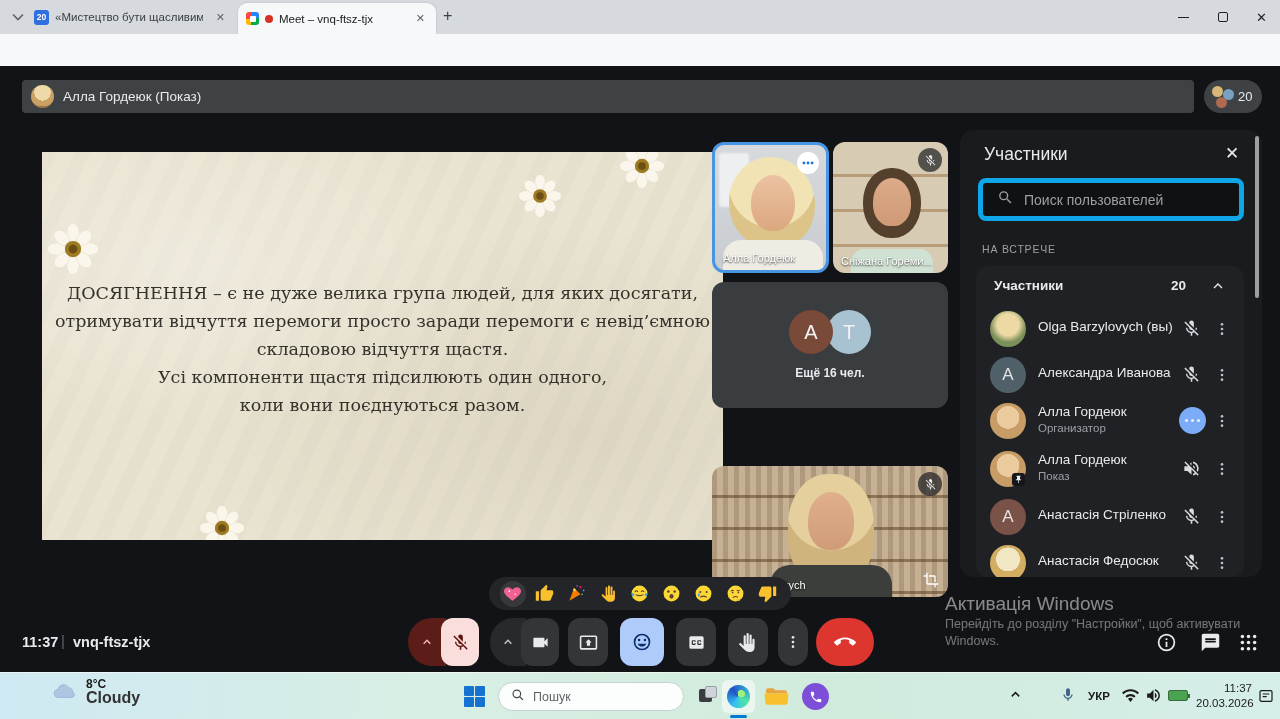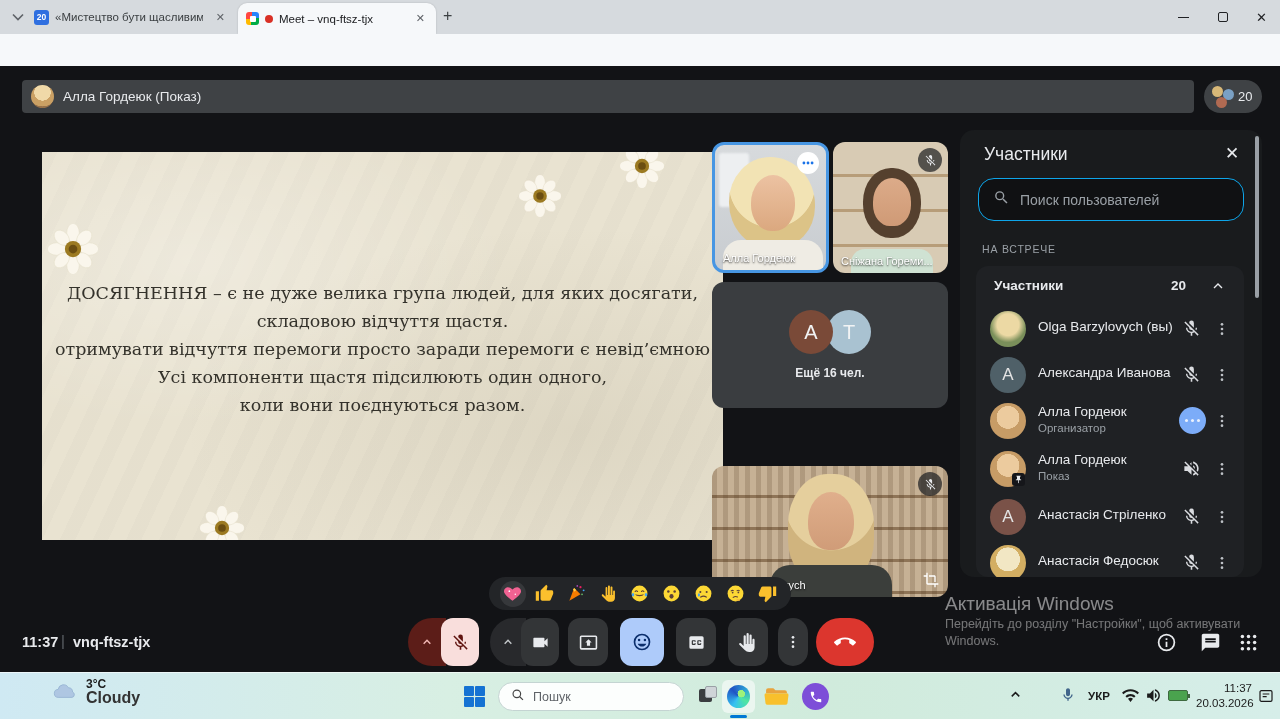--- a/index.html
+++ b/index.html
@@ -89,21 +89,21 @@
                 repeating-linear-gradient(180deg, transparent 0 29px, rgba(96,66,36,.55) 29px 32px), #c6b195; margin-top: 48px; }
   .t4hair { position:absolute; left:76px; top:8px; width:86px; height:110px; border-radius:46% 46% 40% 40%; background:radial-gradient(circle at 50% 28%,#e5cf9d 0 50%,#d0b47e 51% 90%,#bd9f68); }
   .t4face { position:absolute; left:96px; top:26px; width:46px; height:58px; border-radius:50% 50% 44% 44%; background:linear-gradient(180deg,#e0af8c,#d09c78); }
   .t4body { position:absolute; left:58px; bottom:-4px; width:122px; height:36px; border-radius:20px 20px 0 0; background:#3b3e3b; }
   .cropbtn { position:absolute; right:8px; bottom:8px; width:17px; height:17px; color:#fff; }
 
   
   .panel { position:absolute; left:960px; top:64px; width:302px; height:447px; background:#191b1d; border-radius:14px; overflow:hidden; }
   .ptitle { position:absolute; left:24px; top:14px; font-size:17.5px; color:#e8eaed; }
   .pclose { position:absolute; right:20px; top:13px; width:20px; height:20px; color:#e8eaed; font-size:17px; text-align:center; }
-  .psearch { position:absolute; left:18px; top:48px; width:266px; height:43px; background:#101113; border:1px solid #0ea5e9; border-radius:16px; display:flex; align-items:center; }
+  .psearch { position:absolute; left:18px; top:48px; width:266px; height:43px; background:#101113; border:5px solid #0ea5e9; border-radius:8px; display:flex; align-items:center; }
   .psearch input { background:transparent; border:none; outline:none; color:#e8eaed; font-size:14px; width:200px; font-family:"Liberation Sans",sans-serif; }
   .psearch input::placeholder { color:#9aa0a6; }
   .psearchico { margin:0 10px 0 14px; color:#9aa0a6; }
   .psection { position:absolute; left:22px; top:113px; font-size:10.5px; letter-spacing:.8px; color:#9aa0a6; }
   .pgroup { position:absolute; left:16px; top:136px; width:268px; height:311px; background:#1f2124; border-radius:12px; overflow:hidden; }
   .pghead { position:absolute; left:0; top:0; width:100%; height:40px; }
   .pgtitle { position:absolute; left:18px; top:12px; font-size:13.5px; font-weight:bold; color:#e8eaed; }
   .pgcount { position:absolute; right:58px; top:12px; font-size:13.5px; font-weight:bold; color:#e8eaed; }
   .pgchev { position:absolute; right:18px; top:12px; width:16px; height:16px; color:#e8eaed; }
   .prow { position:absolute; left:0; width:100%; height:46px; }
@@ -344,22 +344,22 @@
           <ellipse cx="11" cy="11" rx="5" ry="7" transform="rotate(-45 11 11)"></ellipse>
             <ellipse cx="29" cy="29" rx="5" ry="7" transform="rotate(-45 29 29)"></ellipse>
           <ellipse cx="29" cy="11" rx="5" ry="7" transform="rotate(45 29 11)"></ellipse>
             <ellipse cx="11" cy="29" rx="5" ry="7" transform="rotate(45 11 29)"></ellipse>
         </g>
         <circle cx="20" cy="20" r="6.5" fill="#9c7a22"></circle>
           <circle cx="20" cy="20" r="3.5" fill="#6b4e12"></circle>
       </svg>
       <div class="slidetext">
         <div>ДОСЯГНЕННЯ – є не дуже велика група людей, для яких досягати,</div>
+        <div>отримувати відчуття перемоги просто заради перемоги є невід’ємною</div>
         <div>складовою відчуття щастя.</div>
-        <div>отримувати відчуття перемоги просто заради перемоги є невід’ємною</div>
         <div>Усі компоненти щастя підсилюють один одного,</div>
         <div>коли вони поєднуються разом.</div>
       </div>
     </div>
 
     <div class="tile tile1">
       <div class="t1win"></div>
       <div class="t1hair"></div>
       <div class="t1face"></div>
       <div class="t1body"></div>
@@ -704,21 +704,21 @@
   </div>
 
   <div class="taskbar">
     <div class="weather">
       <span class="wcloud">
         <svg viewBox="0 0 24 16" width="26" height="18" fill="#aec6e2" stroke="#8aa9cc" stroke-width=".6">
             <path d="M19 8a4 4 0 0 0-3.9-4 5 5 0 0 0-9.4 1.6A3.6 3.6 0 0 0 6 13h12.4a2.6 2.6 0 0 0 .6-5z"></path>
           </svg>
       </span>
       <span>
-        <div class="wtemp">3°C</div>
+        <div class="wtemp">8°C</div>
         <div class="wdesc">Cloudy</div>
       </span>
     </div>
 
     <div class="startbtn">
         <i></i>
         <i></i>
         <i></i>
         <i></i>
       </div>

